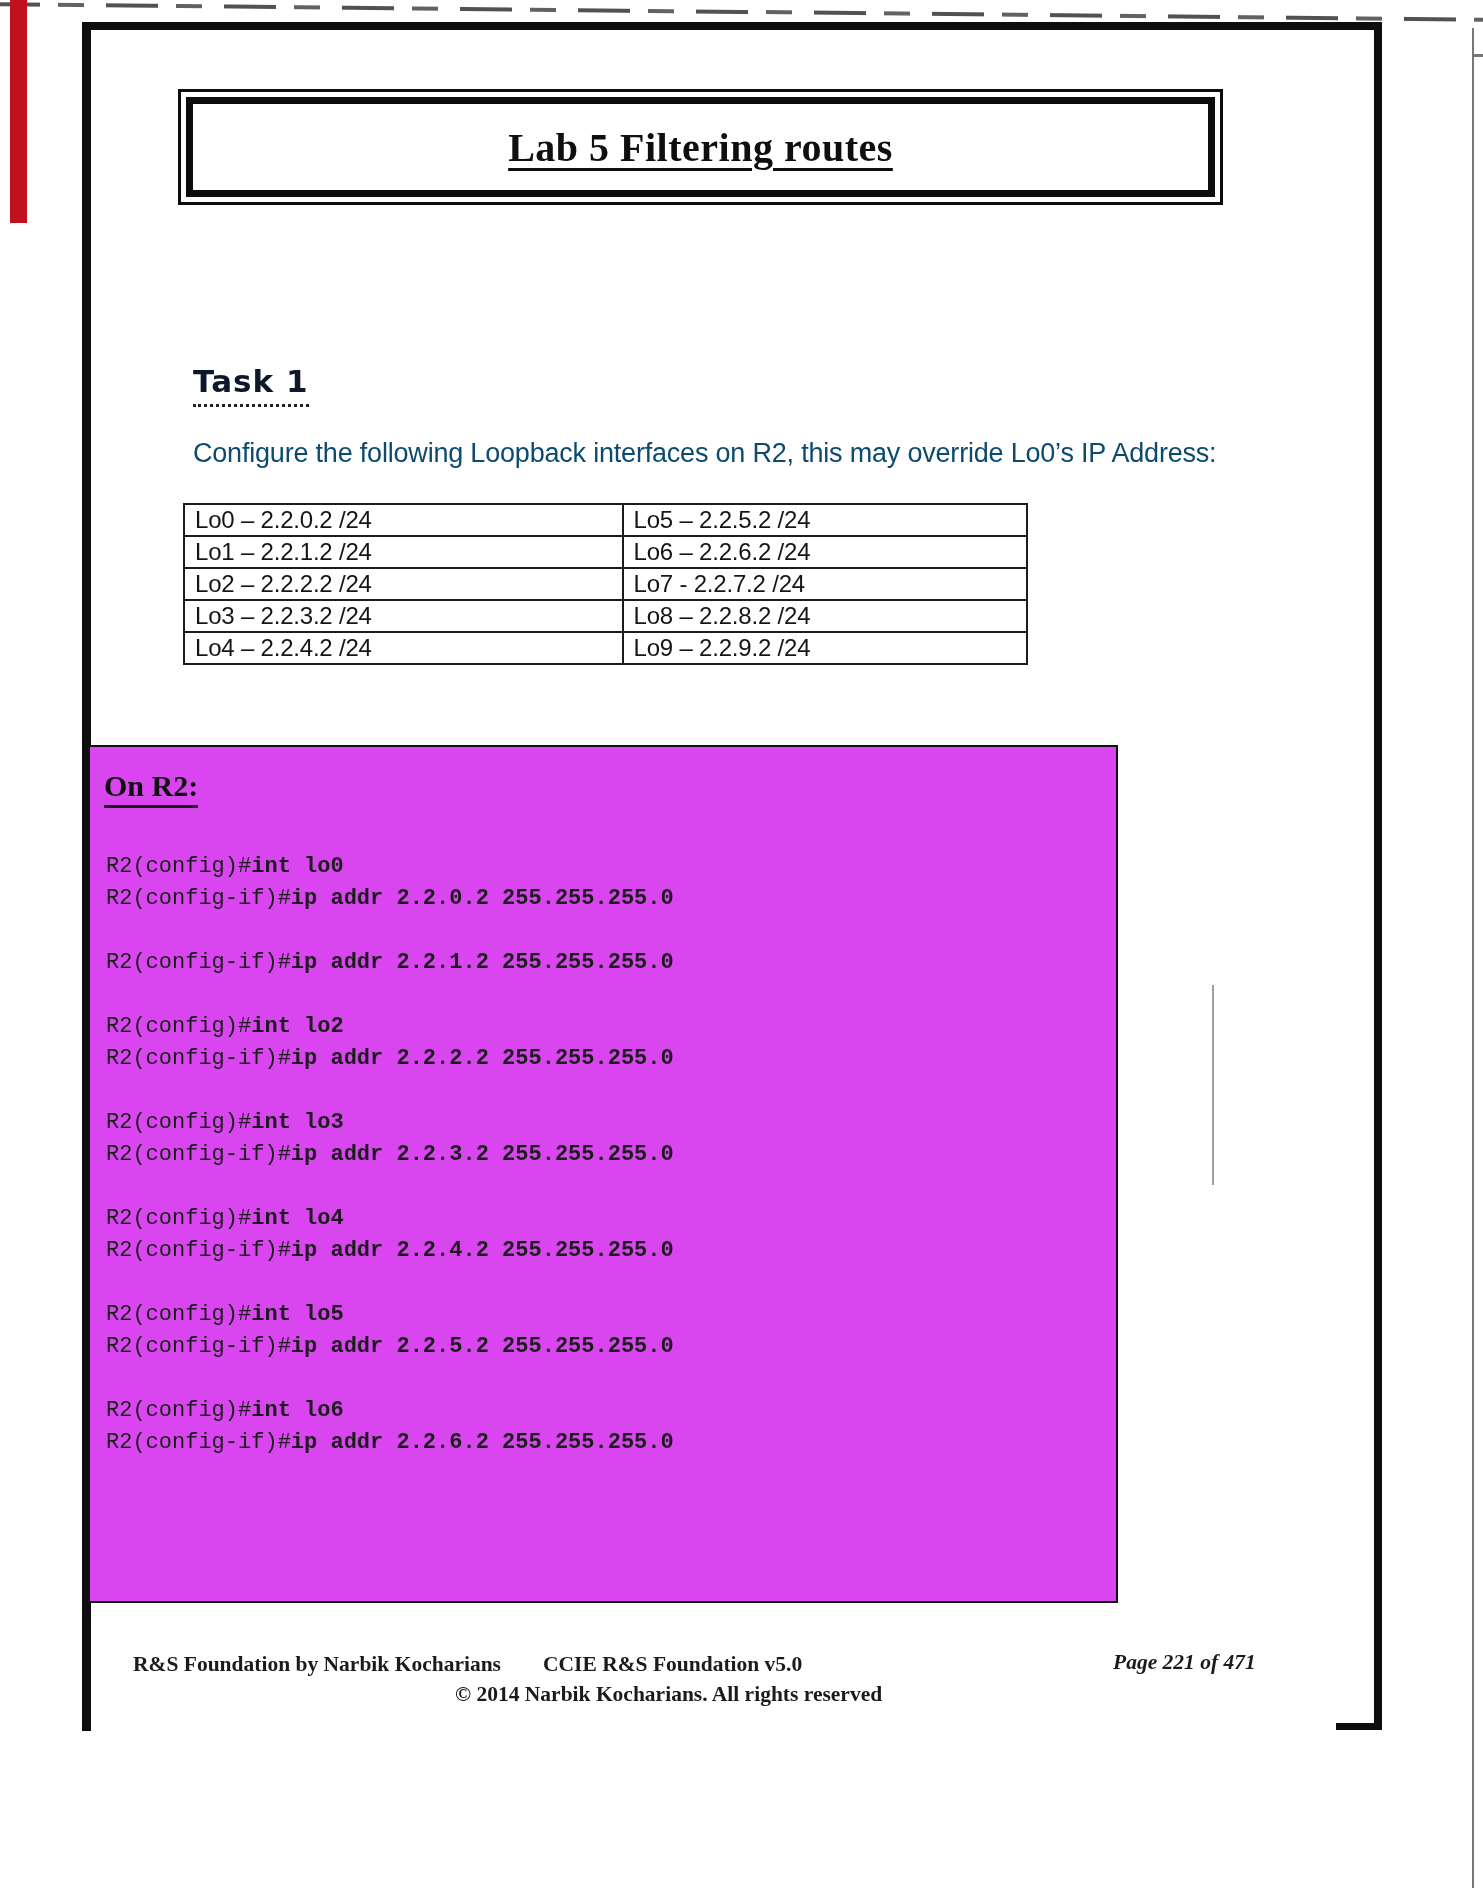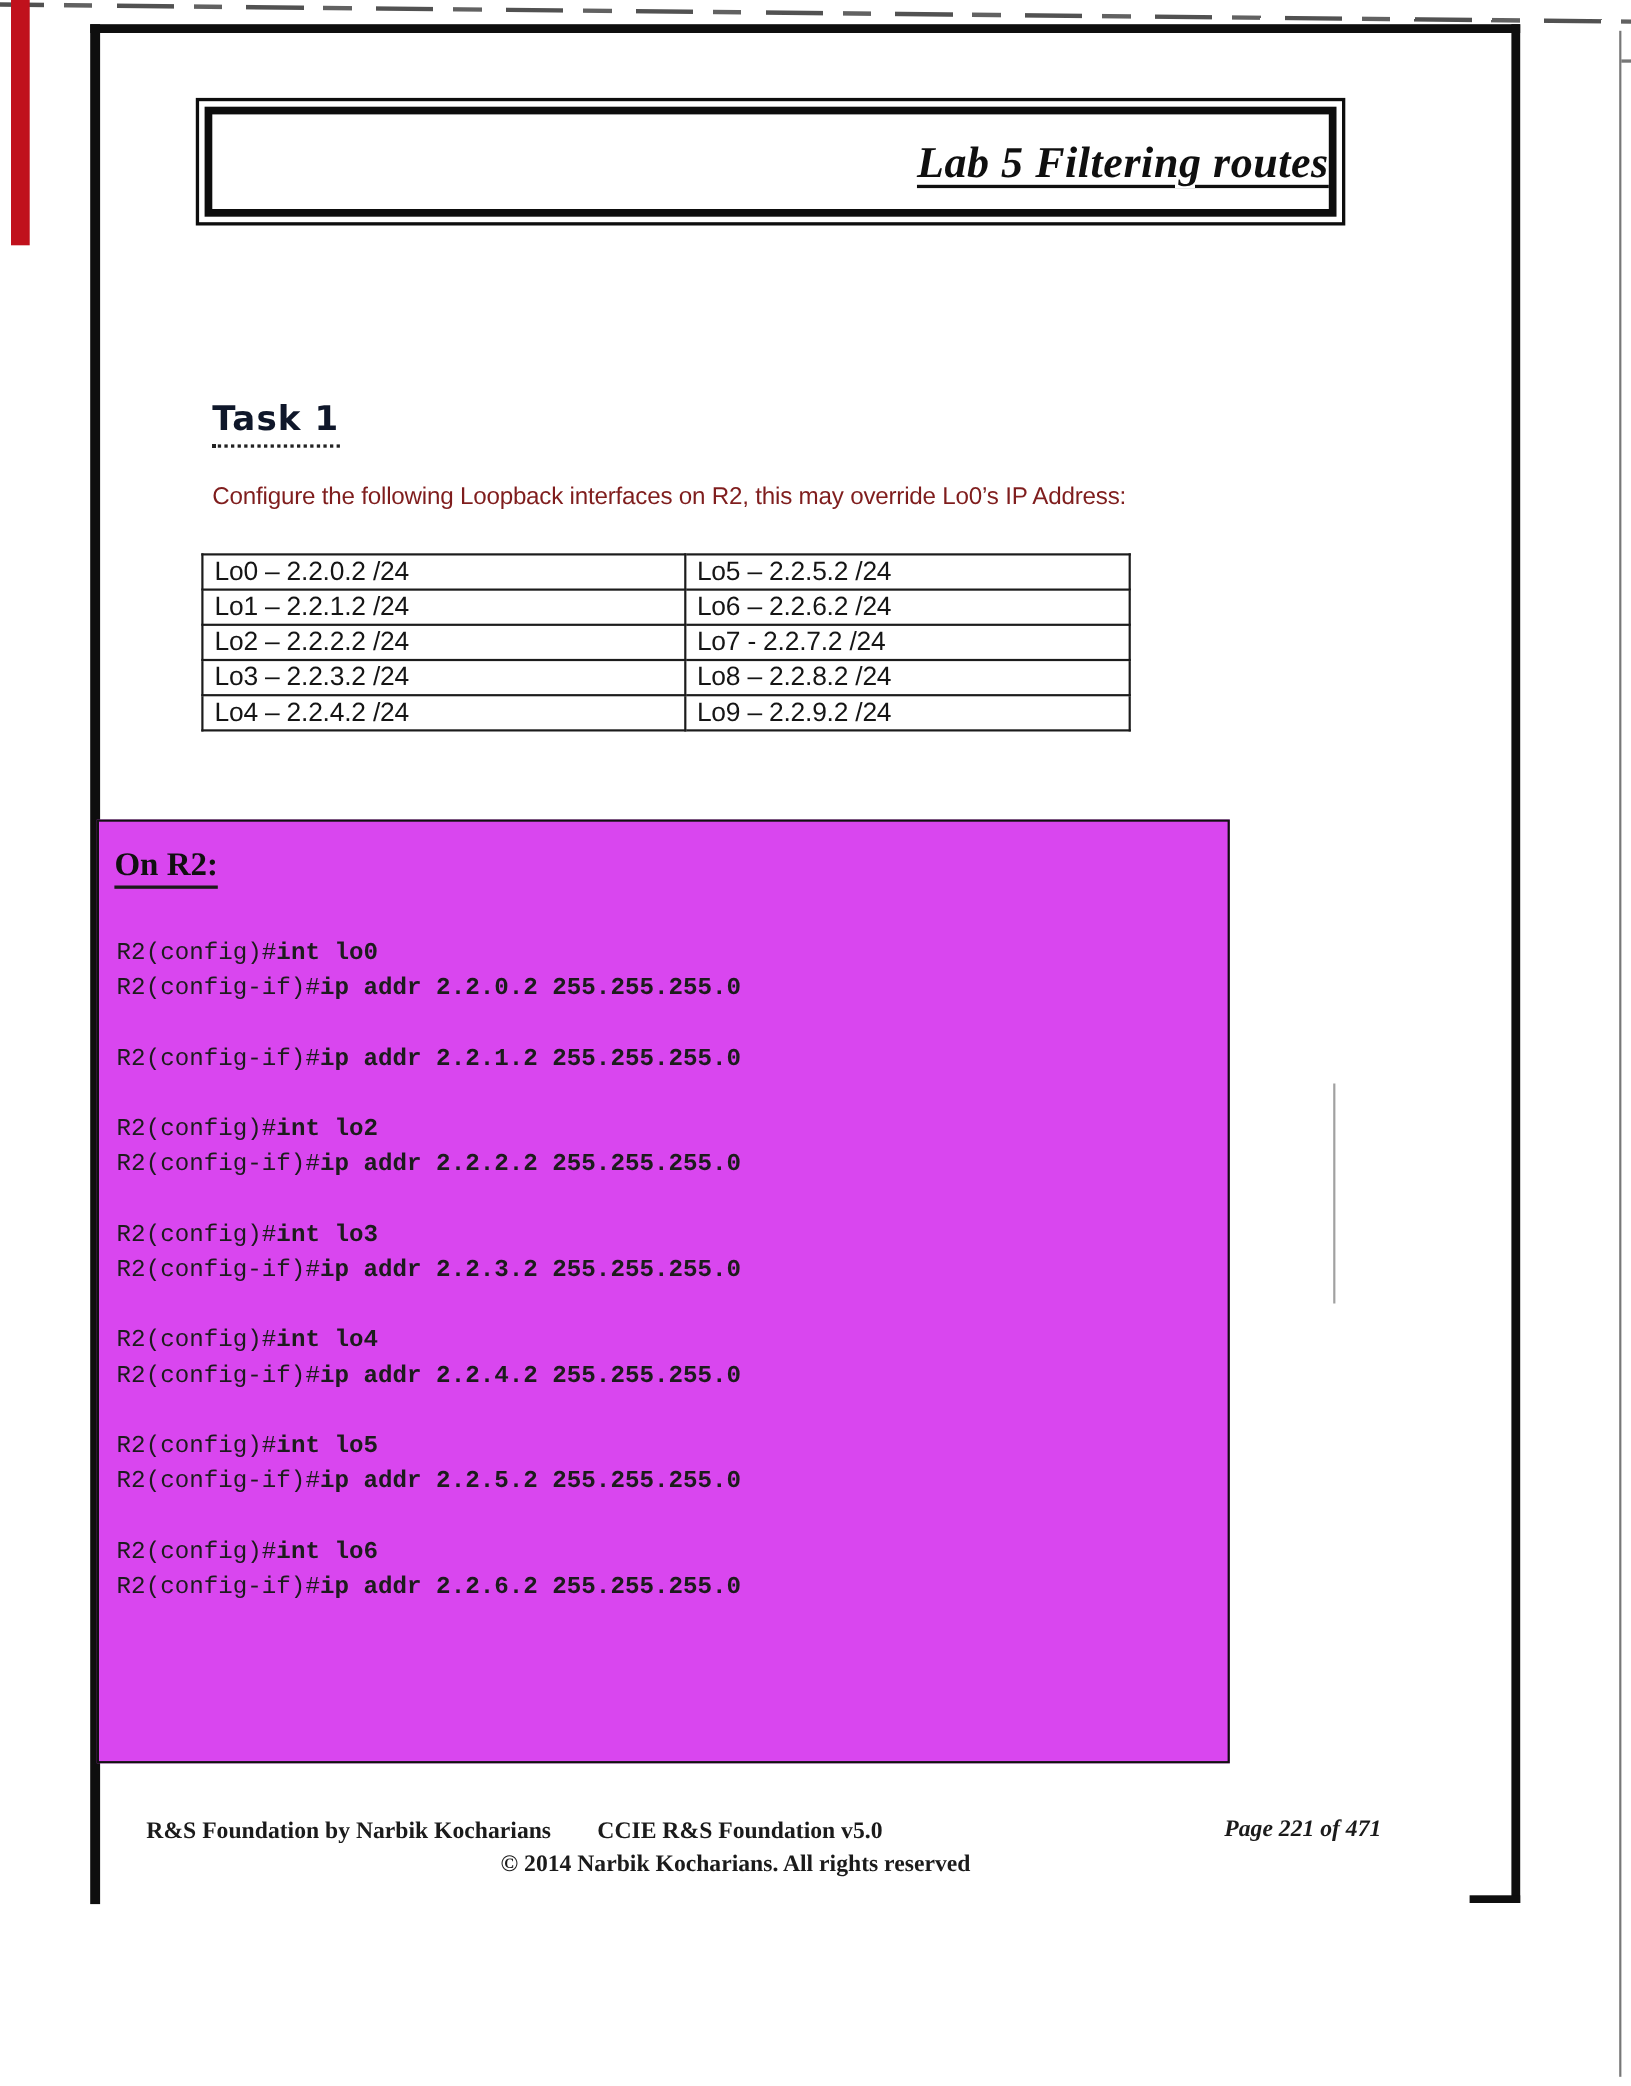--- a/index.html
+++ b/index.html
@@ -33,41 +33,41 @@
 
   
   .title-box{
     left:178px;top:89px;width:1045px;height:116px;
     box-sizing:border-box;border:3px solid #0d0d0d;padding:5px;
     background:#fff;
   }
   .title-inner{
     box-sizing:border-box;border:7px solid #0d0d0d;
     width:100%;height:100%;
-    display:flex;align-items:center;justify-content:flex-end;font-style:italic;
+    display:flex;align-items:center;justify-content:center;
   }
   .title-text{
     font-family:"Liberation Serif",serif;
     font-weight:bold;font-size:40px;letter-spacing:.5px;
     text-decoration:underline;text-decoration-thickness:3px;text-underline-offset:7px;
     color:#0f0f0f;
   }
 
   
   .task-heading{
     left:193px;top:363px;
     font-family:"DejaVu Sans",sans-serif;
     font-weight:bold;font-size:31px;letter-spacing:1px;
     color:#0f172a;
     padding-bottom:5px;border-bottom:3px dotted #222;
   }
   .task-desc{
     left:193px;top:438px;
-    font-size:22px;letter-spacing:-0.2px;white-space:nowrap;
-    color:#7f1d1d;
+    font-size:27px;letter-spacing:-0.2px;white-space:nowrap;
+    color:#0c4a6e;
   }
 
   
   .loopback-table{
     left:183px;top:503px;width:845px;
     border-collapse:collapse;table-layout:fixed;
   }
   .loopback-table td{
     border:2px solid #1c1c1c;
     height:30px;

